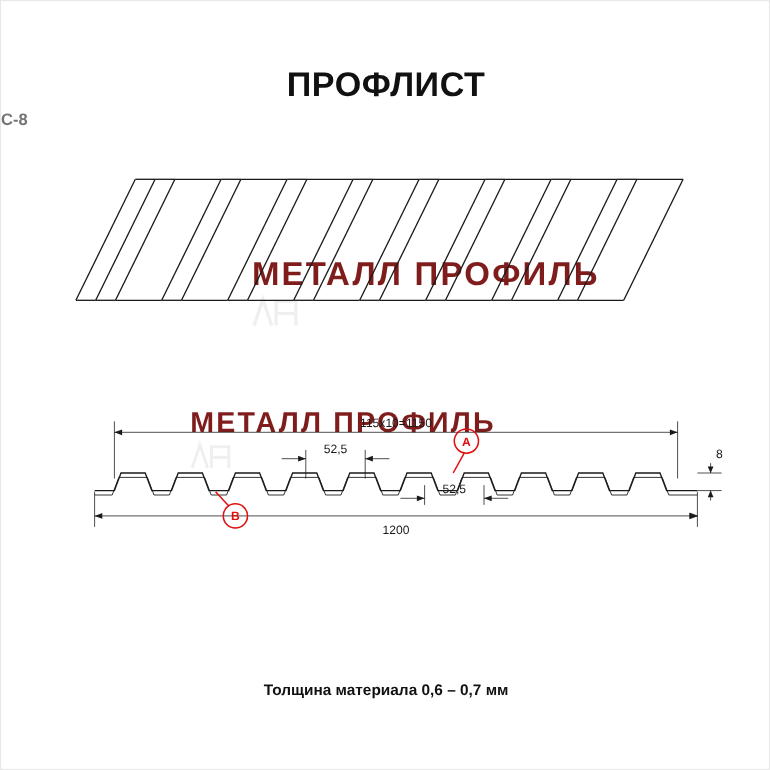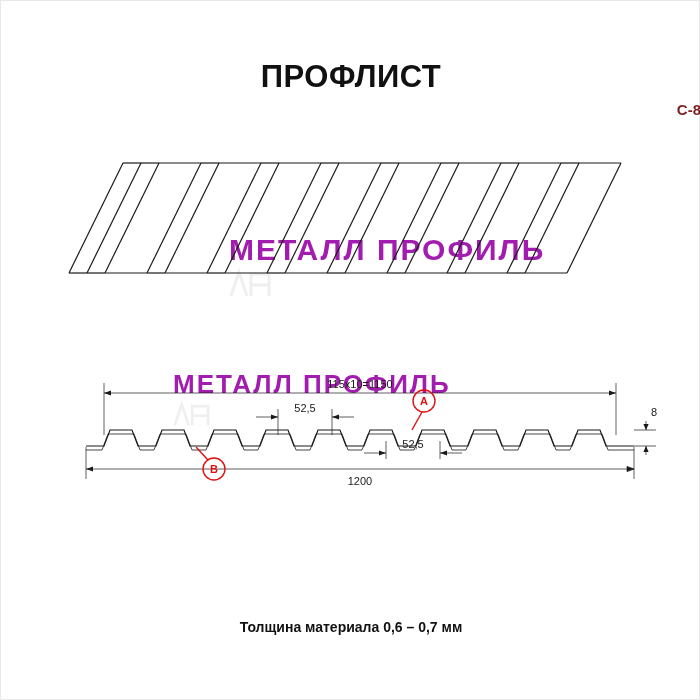--- a/index.html
+++ b/index.html
@@ -32,24 +32,24 @@
     font-size: 31px;
     font-weight: bold;
     letter-spacing: 0.5px;
     color: #111111;
   }
   .subtitle {
     position: absolute;
     top: 100px;
     left: 0;
     width: 700px;
-    text-align: right;
+    text-align: left;
     font-size: 15px;
     font-weight: bold;
-    color: #7f1d1d;
+    color: #737373;
   }
   .footer-note {
     position: absolute;
     top: 618px;
     left: 0;
     width: 700px;
     text-align: center;
     font-size: 14px;
     font-weight: bold;
     color: #111111;
@@ -64,21 +64,21 @@
   .section-wrap {
     position: absolute;
     top: 350px;
     left: 55px;
     width: 600px;
     height: 150px;
   }
   .wm {
     position: absolute;
     pointer-events: none;
-    color: #a21caf;
+    color: #7f1d1d;
     font-weight: bold;
     letter-spacing: 2px;
     white-space: nowrap;
   }
   .wm1 {
     top: 232px;
     left: 228px;
     font-size: 30px;
   }
   .wm2 {

